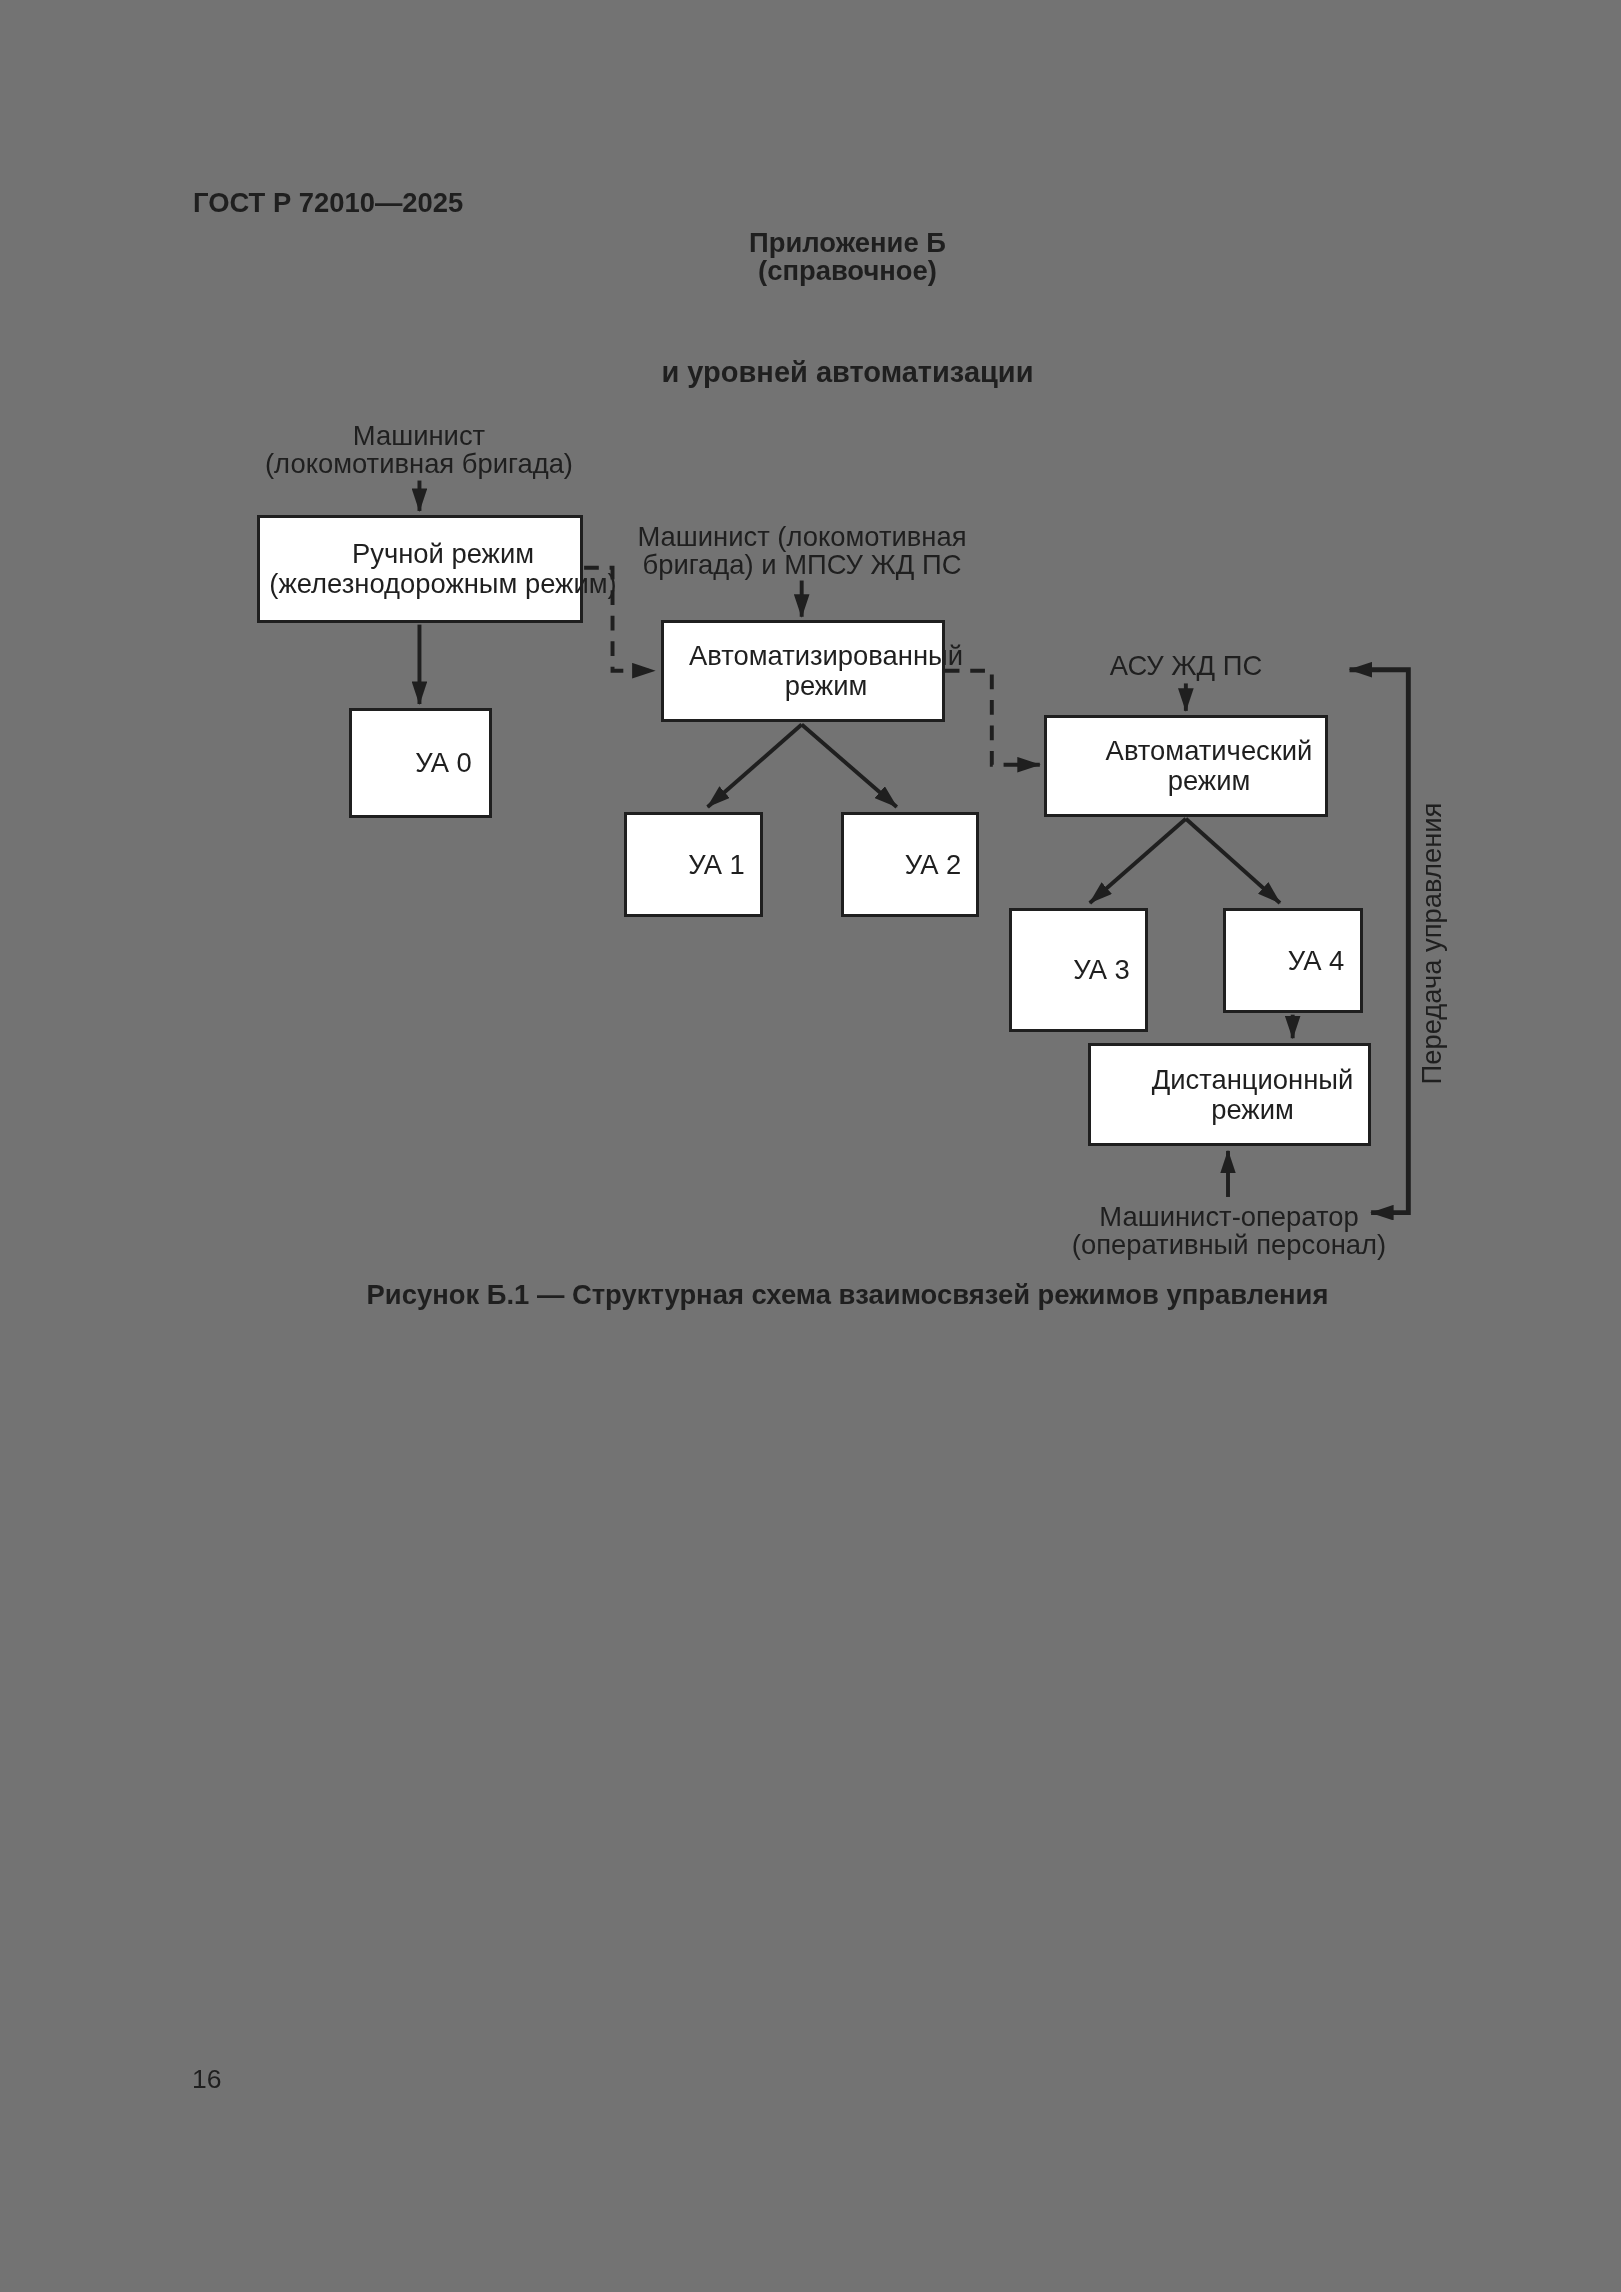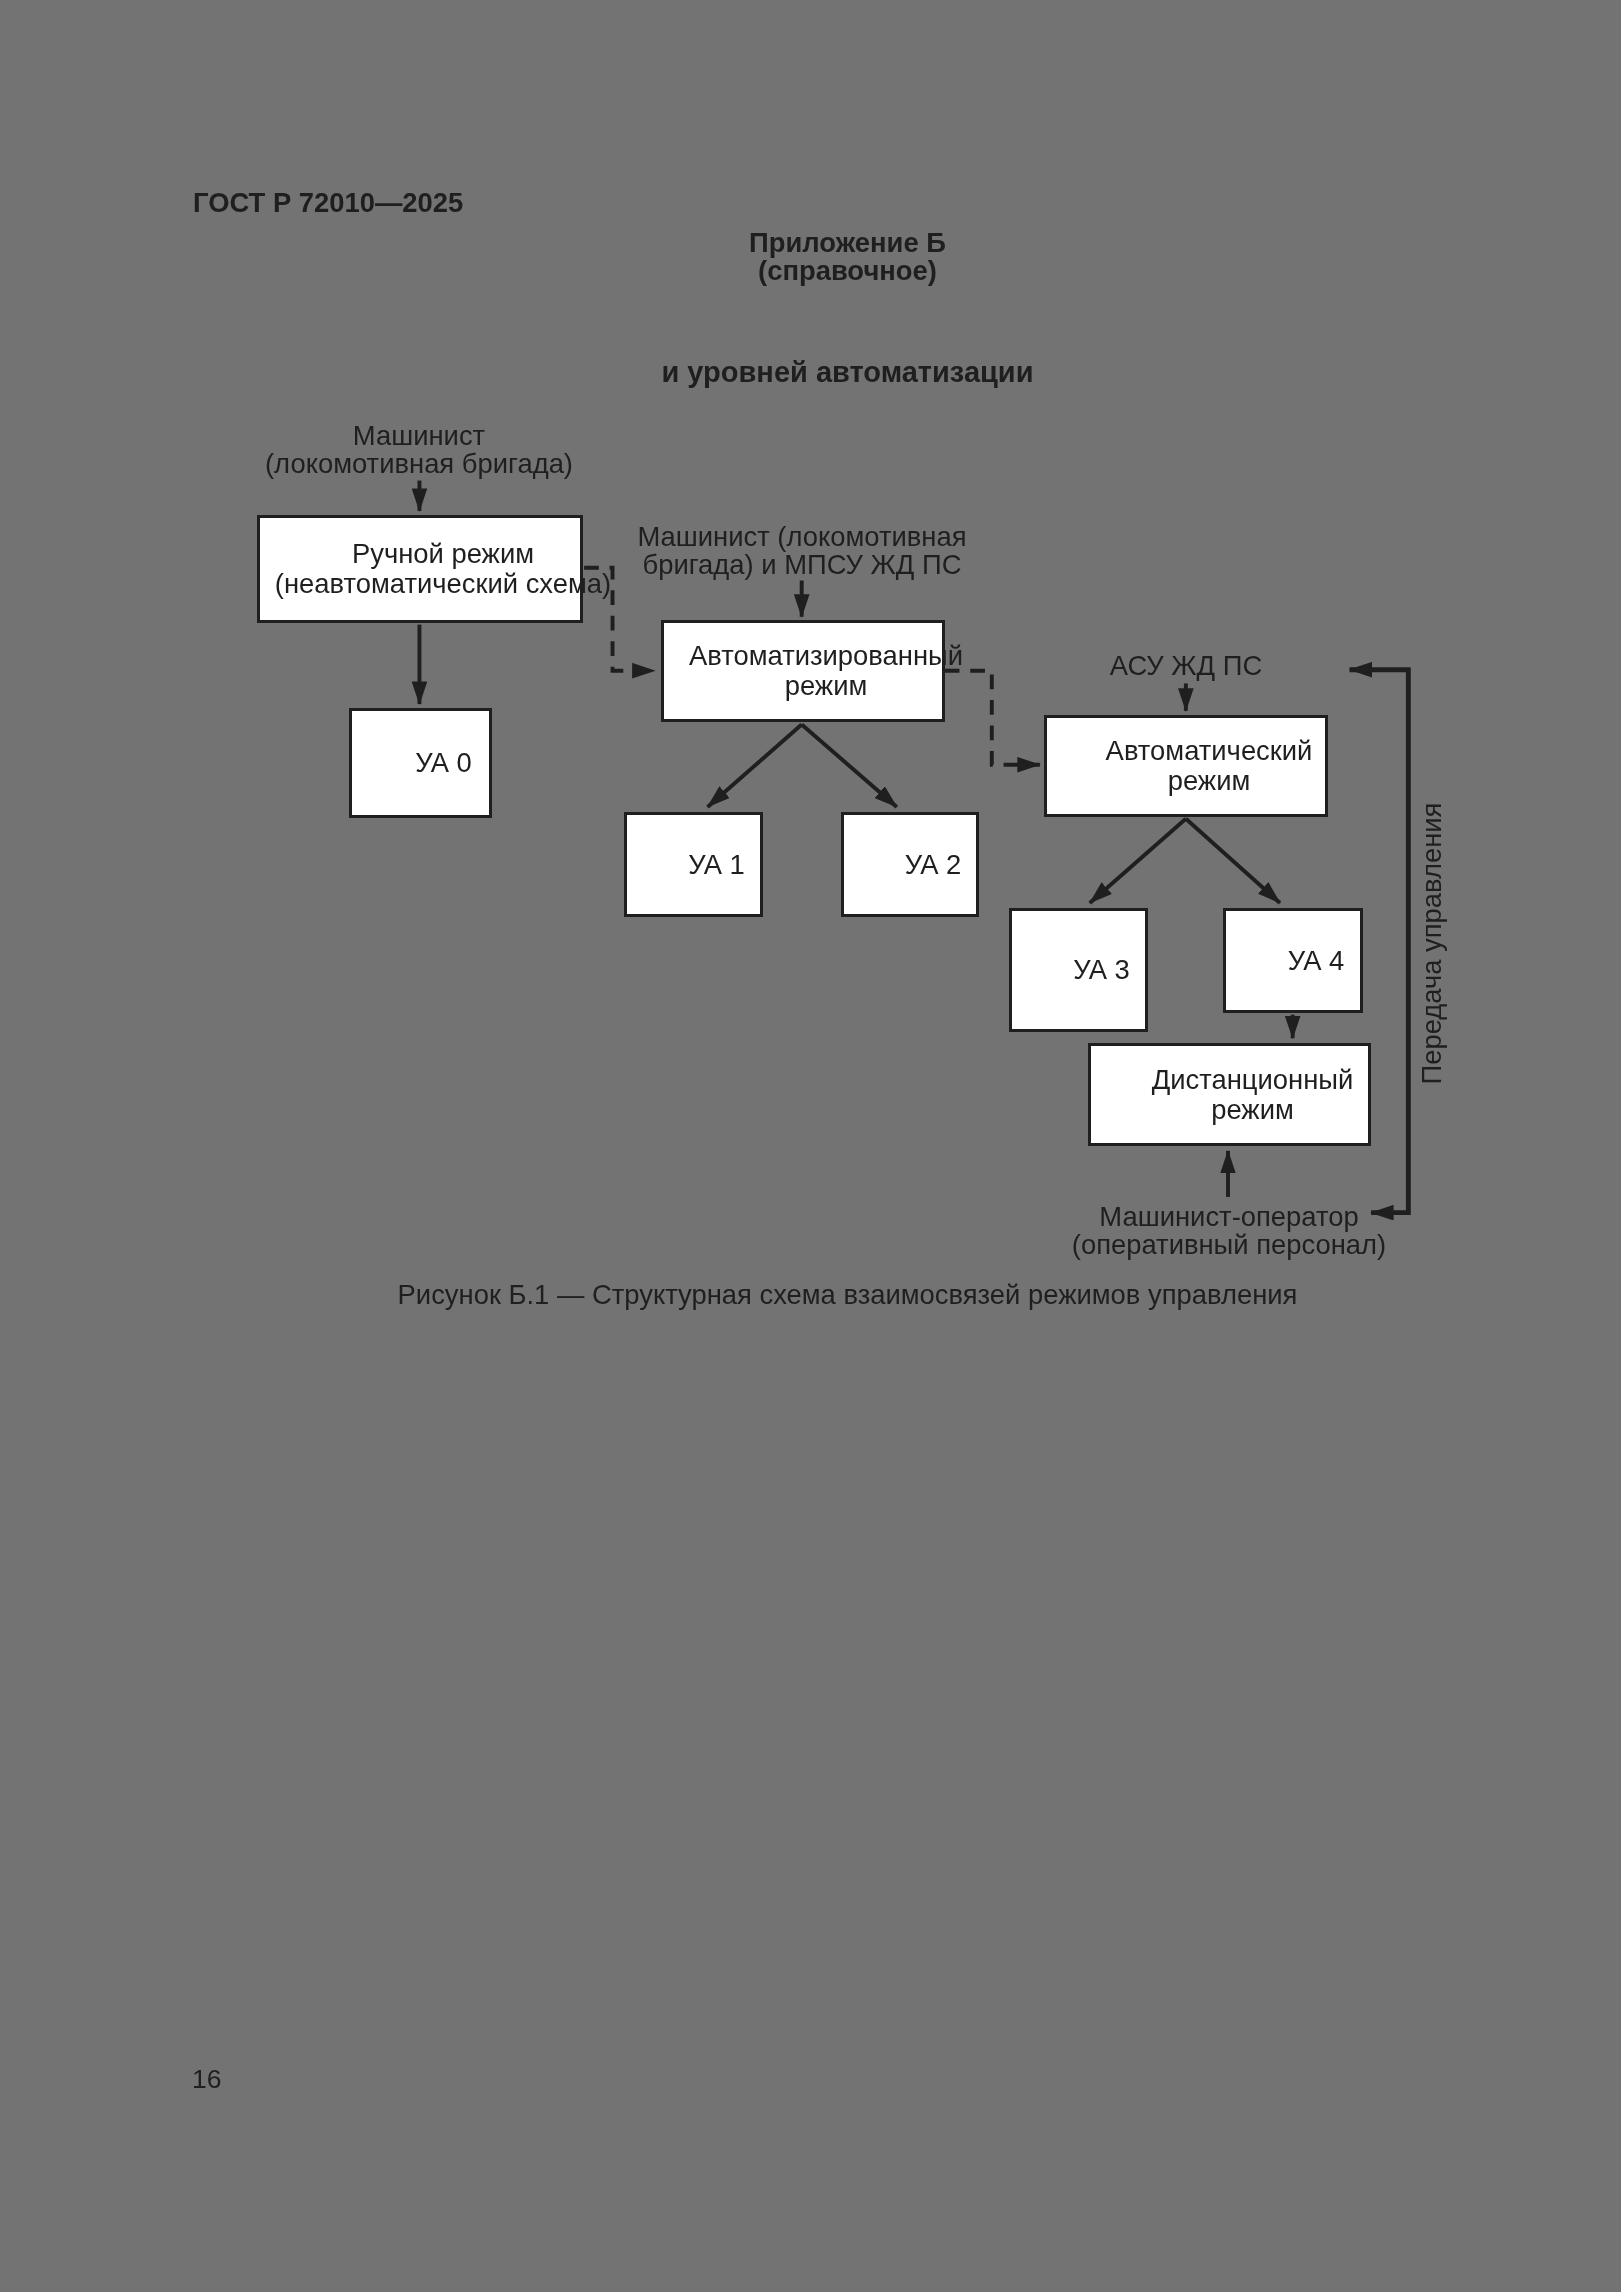--- a/index.html
+++ b/index.html
@@ -4,21 +4,21 @@
 <style>
   html,body { margin:0; padding:0; background:#e8e8e8; }
   .page {
     position:relative; width:1621px; height:2293px;
     background:#737373; overflow:hidden;
     font-family:"Liberation Sans", sans-serif;
     color:#1f1f1f;
   }
   .abs { position:absolute; }
   .hdr { font-size:27.4px; font-weight:bold; white-space:nowrap; }
-  .center-block { left:193px; width:1309px; text-align:center; }
+  .center-block { left:193px; width:1309px; text-align:center;font-weight:bold; }
   .app-line { font-size:27.4px; font-weight:bold; line-height:27.4px; }
   .title-line { font-size:29px; font-weight:bold; line-height:29px; }
   .lbl { font-size:27.4px; line-height:28px; text-align:center; white-space:nowrap; }
   .box {
     box-sizing:border-box;
     border:3.9px solid #1f1f1f; background:#ffffff;
     display:flex; flex-direction:column; align-items:center; justify-content:center;
     text-align:center; font-size:27.4px; line-height:30px; white-space:nowrap;padding-left:46px;
   }
   .caption { font-size:27.4px; }
@@ -82,21 +82,21 @@
 
   <div class="abs lbl" style="left:1039px; top:652px; width:294px;">АСУ ЖД ПС</div>
 
   <div class="abs lbl" style="left:1043px; top:1203px; width:372px;">
     <div>Машинист-оператор</div>
     <div>(оперативный персонал)</div>
   </div>
 
   <div class="abs box" style="left:257px; top:515px; width:326px; height:108px;">
     <div>Ручной режим</div>
-    <div>(неавтоматический схема)</div>
+    <div>(железнодорожным режим)</div>
   </div>
 
   <div class="abs box" style="left:661px; top:620px; width:284px; height:102px;">
     <div>Автоматизированный</div>
     <div>режим</div>
   </div>
 
   <div class="abs box" style="left:1044px; top:715px; width:284px; height:102px;">
     <div>Автоматический</div>
     <div>режим</div>

